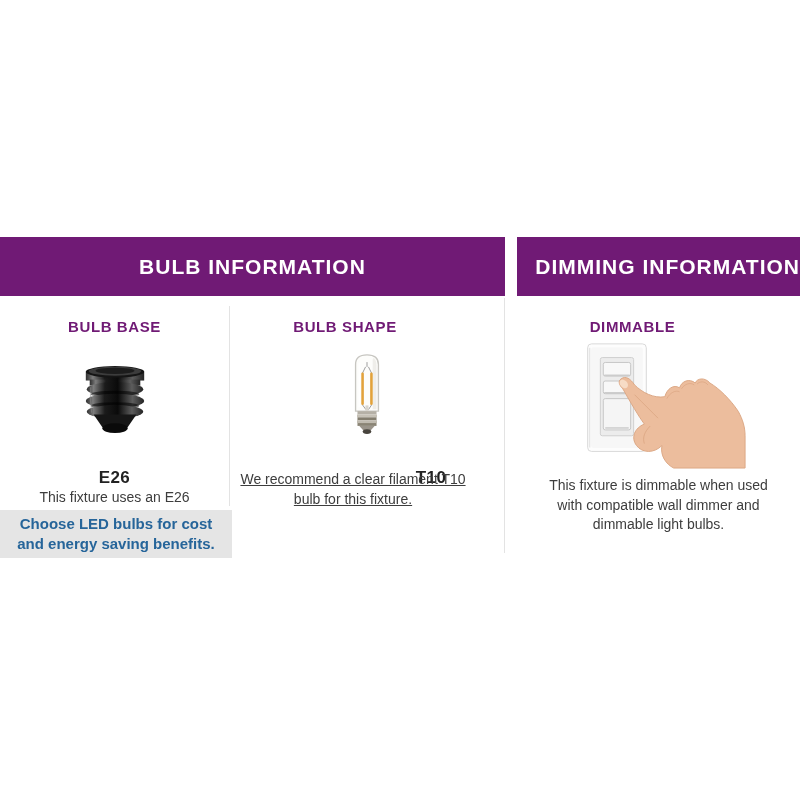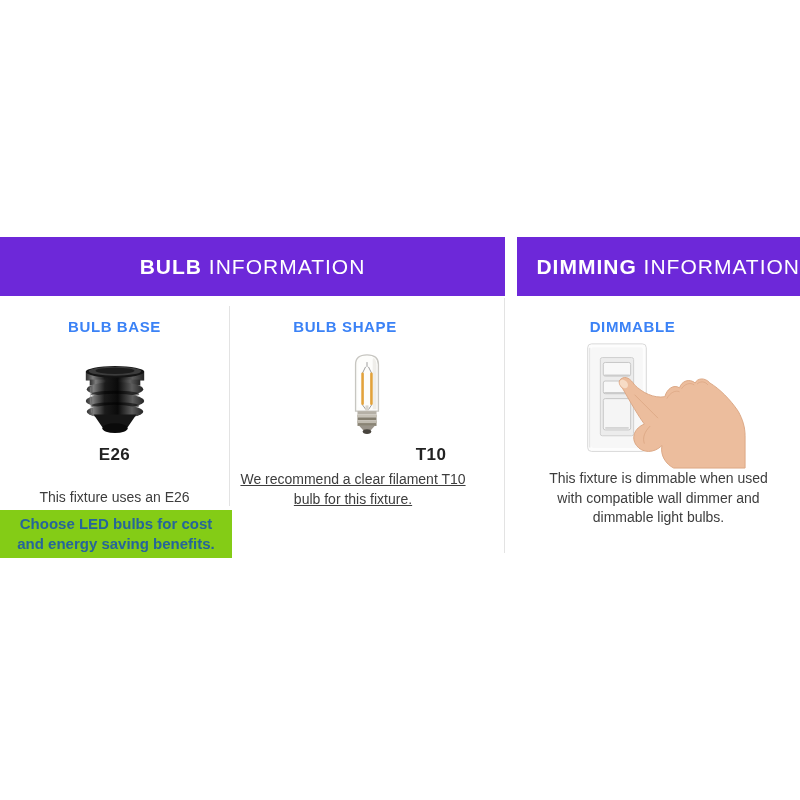--- a/index.html
+++ b/index.html
@@ -4,60 +4,60 @@
 <style>
   html,body{margin:0;padding:0;}
   body{
     width:800px;height:800px;background:#ffffff;position:relative;
     font-family:"Liberation Sans","DejaVu Sans",sans-serif;
     -webkit-font-smoothing:antialiased;overflow:hidden;
   }
   .abs{position:absolute;}
   
   .bar{
-    position:absolute;top:237px;height:59px;background:#6d28d9;
+    position:absolute;top:237px;height:59px;background:#701a75;
     color:#ffffff;display:flex;align-items:center;justify-content:center;
     font-size:21px;letter-spacing:1px;white-space:pre;
   }
   #bar-left{left:0;width:505px;}
   #bar-right{left:517px;width:283px;justify-content:flex-end;}
   .bar .strong{font-weight:700;}
-  .bar .rest{font-weight:400;}
+  .bar .rest{font-weight:700;}
   
   .vdiv{position:absolute;width:1px;background:#e3e3e3;}
   #divider-1{left:229px;top:306px;height:200px;}
   #divider-2{left:504px;top:298px;height:255px;}
   
   .col-heading{
     position:absolute;top:318px;text-align:center;
-    font-size:15px;font-weight:700;color:#3b82f6;letter-spacing:.6px;
+    font-size:15px;font-weight:700;color:#701a75;letter-spacing:.6px;
   }
   #h-col1{left:0;width:229px;}
   #h-col2{left:229px;width:232px;}
   #h-col3{left:491px;width:283px;}
   .bulb-label{
-    position:absolute;top:445px;text-align:center;
+    position:absolute;top:468px;text-align:center;
     font-size:17px;font-weight:700;color:#222222;letter-spacing:.4px;
   }
   #lbl-col1{left:0;width:229px;}
   #lbl-col2{left:229px;width:316px;padding-left:44px;}
   .desc{
     position:absolute;text-align:center;color:#3d3d3d;
     font-size:14px;line-height:19.5px;
   }
   #desc-col1{left:0;top:470px;width:229px;}
   #desc-col1 p{margin:18px auto;max-width:190px;}
   #desc-col2{left:229px;top:470px;width:248px;text-decoration:underline;}
   #desc-col2 p{margin:0 auto;max-width:240px;}
   #desc-col3{left:517px;top:469px;width:283px;}
-  #desc-col3 p{margin:0 auto;max-width:246px;}
+  #desc-col3 p{margin:7px auto;max-width:246px;}
   
   #tip-box{
     position:absolute;left:0;top:510px;width:232px;height:48px;
-    background:#84cc16;display:flex;align-items:center;justify-content:center;
+    background:#e5e5e5;display:flex;align-items:center;justify-content:center;
   }
   #tip-box .tip-text{
     font-size:15px;font-weight:700;color:#26659a;line-height:20px;
     text-align:center;max-width:210px;
   }
   
   #e26-img{left:76px;top:364px;}
   #t10-img{left:347px;top:352px;}
   #dimmer-img{left:572px;top:338px;}
 </style>

